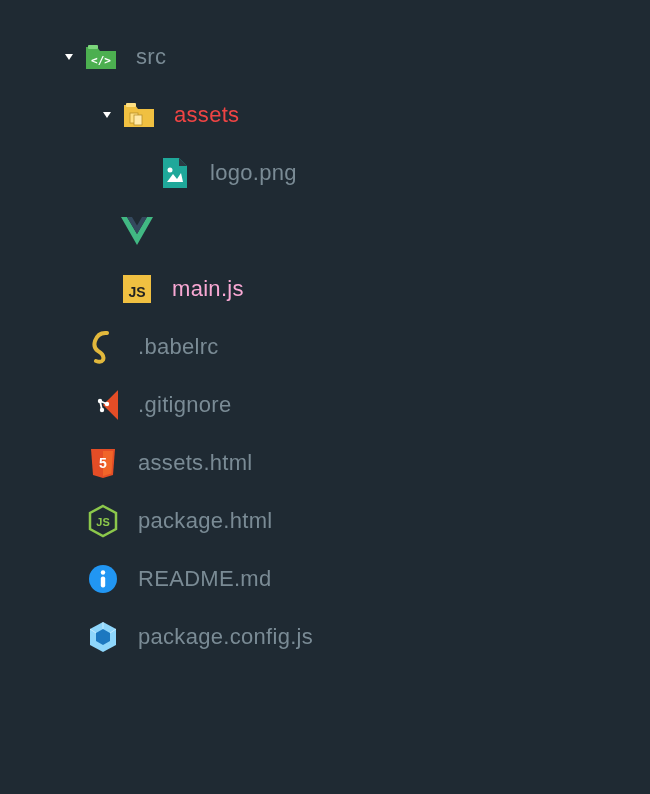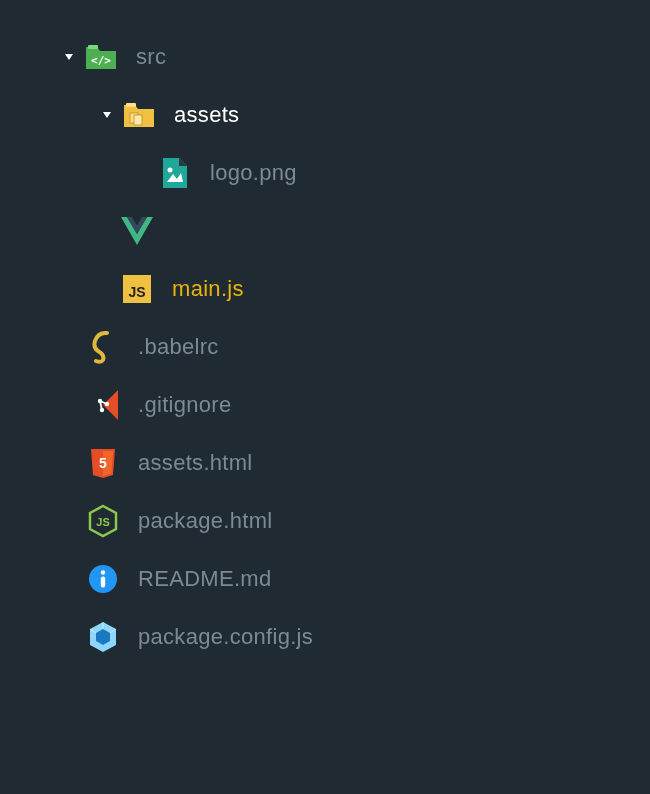--- a/index.html
+++ b/index.html
@@ -42,25 +42,25 @@
       justify-content: center;
       margin-right: 18px;
       flex-shrink: 0;
     }
     .label {
       font-size: 22px;
       color: #7a8b95;
       letter-spacing: 0.3px;
     }
     .label.highlight-teal {
-      color: #ffffff;
+      color: #ef4444;
       font-weight: 500;
     }
     .label.highlight-white {
-      color: #eab308;
+      color: #f9a8d4;
       font-weight: 500;
     }
   </style>
 </head>
 <body>
 
 <div class="tree-row">
   <div class="spacer" style="width:62px"></div>
   <div class="toggle">
     <svg width="12" height="12" viewBox="0 0 12 12">

